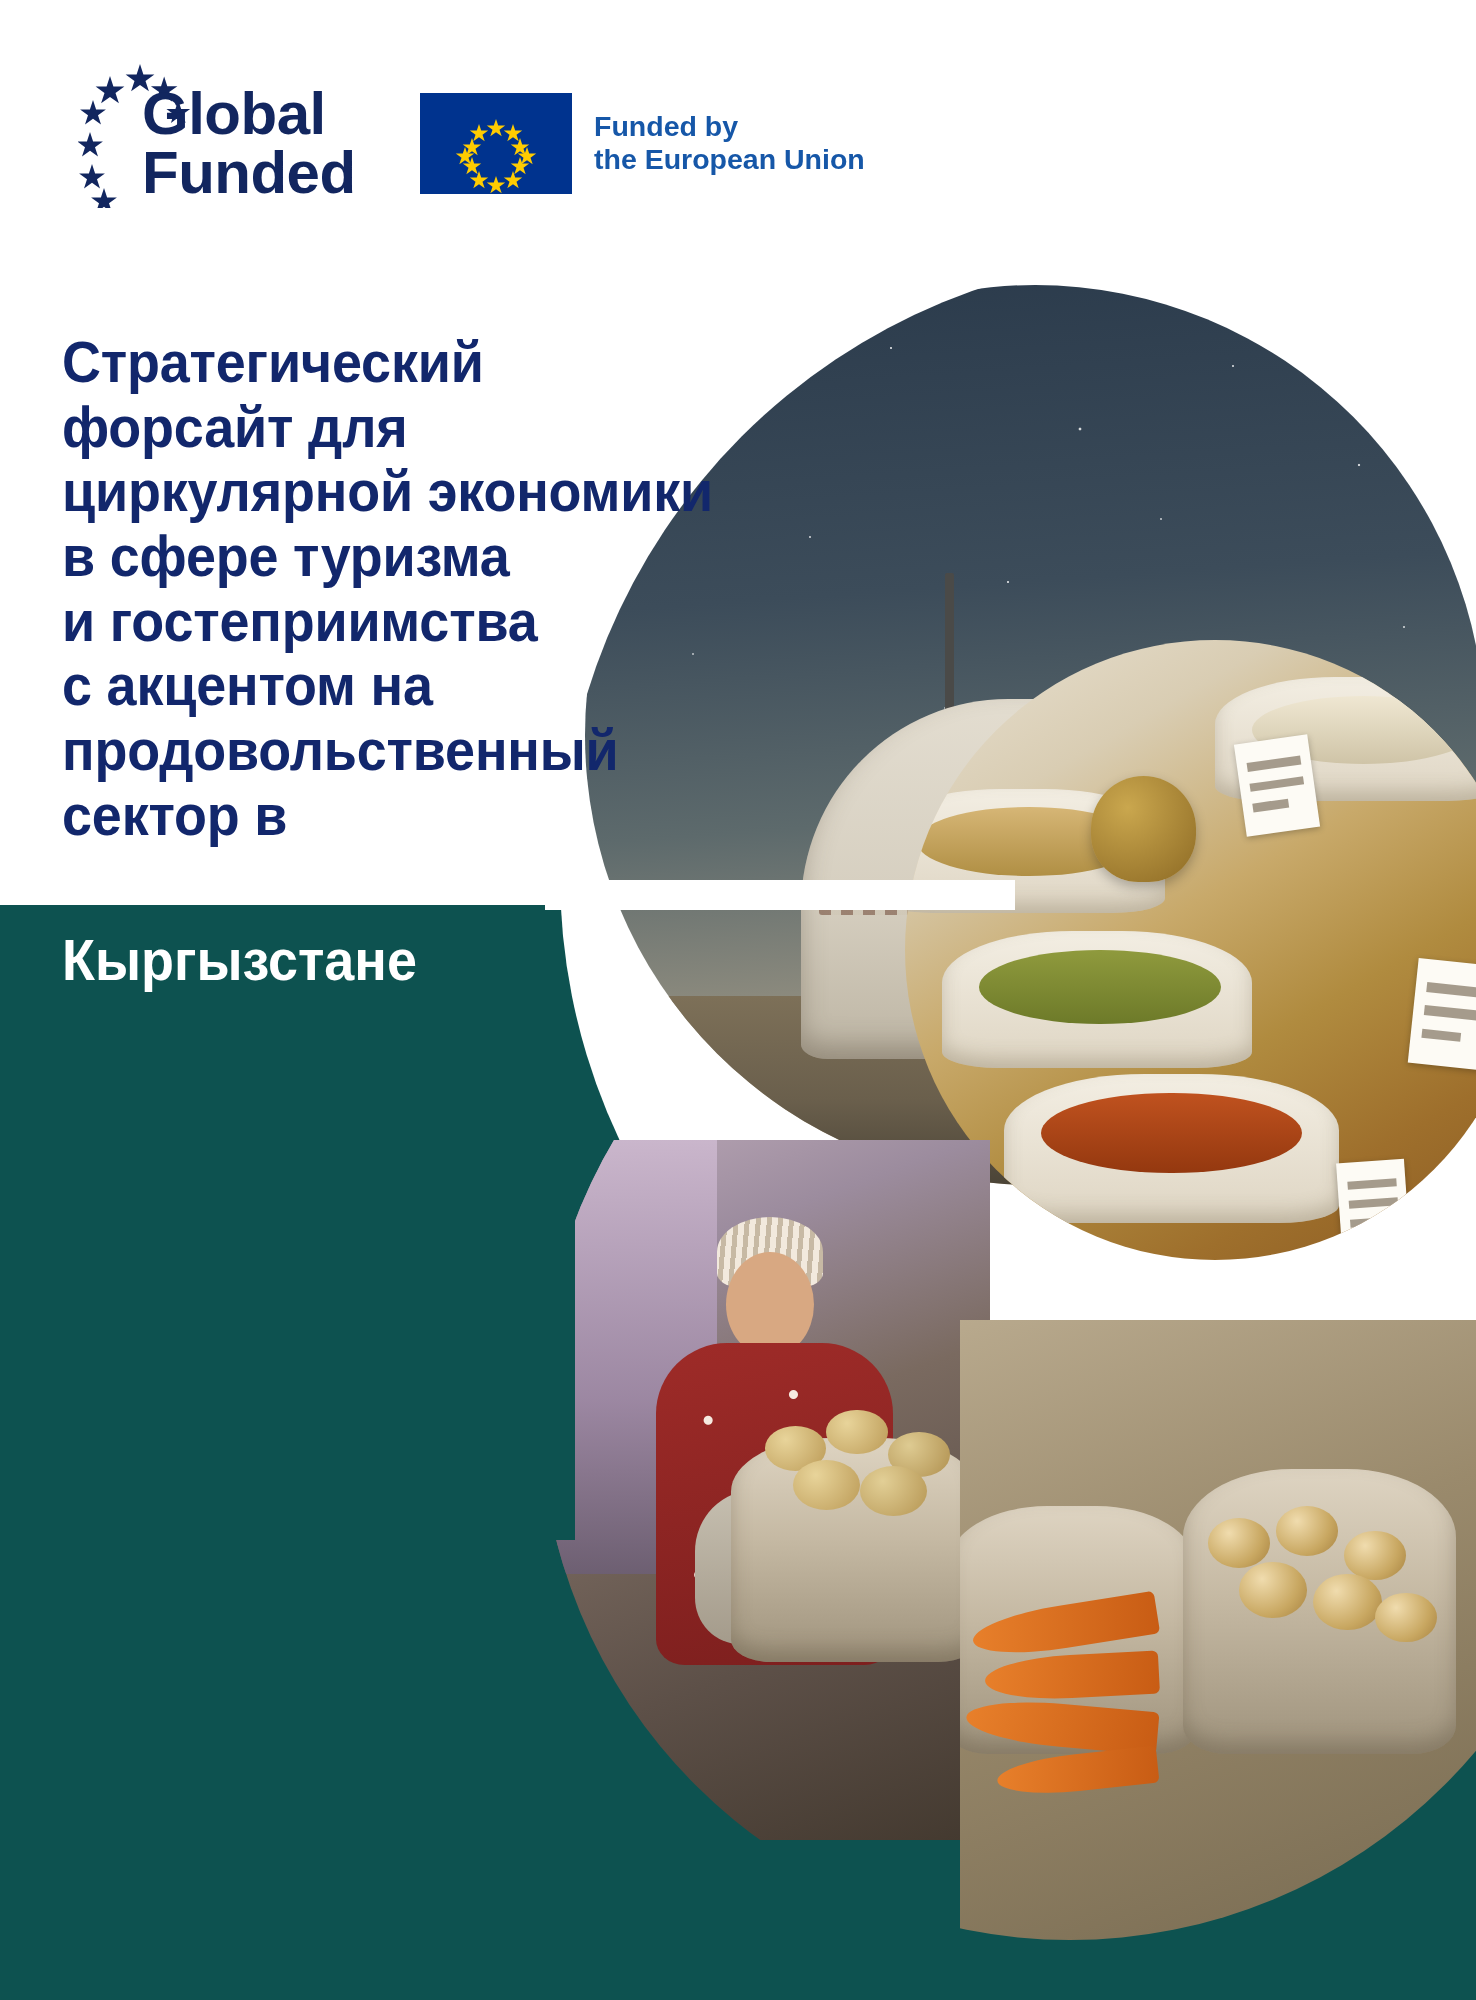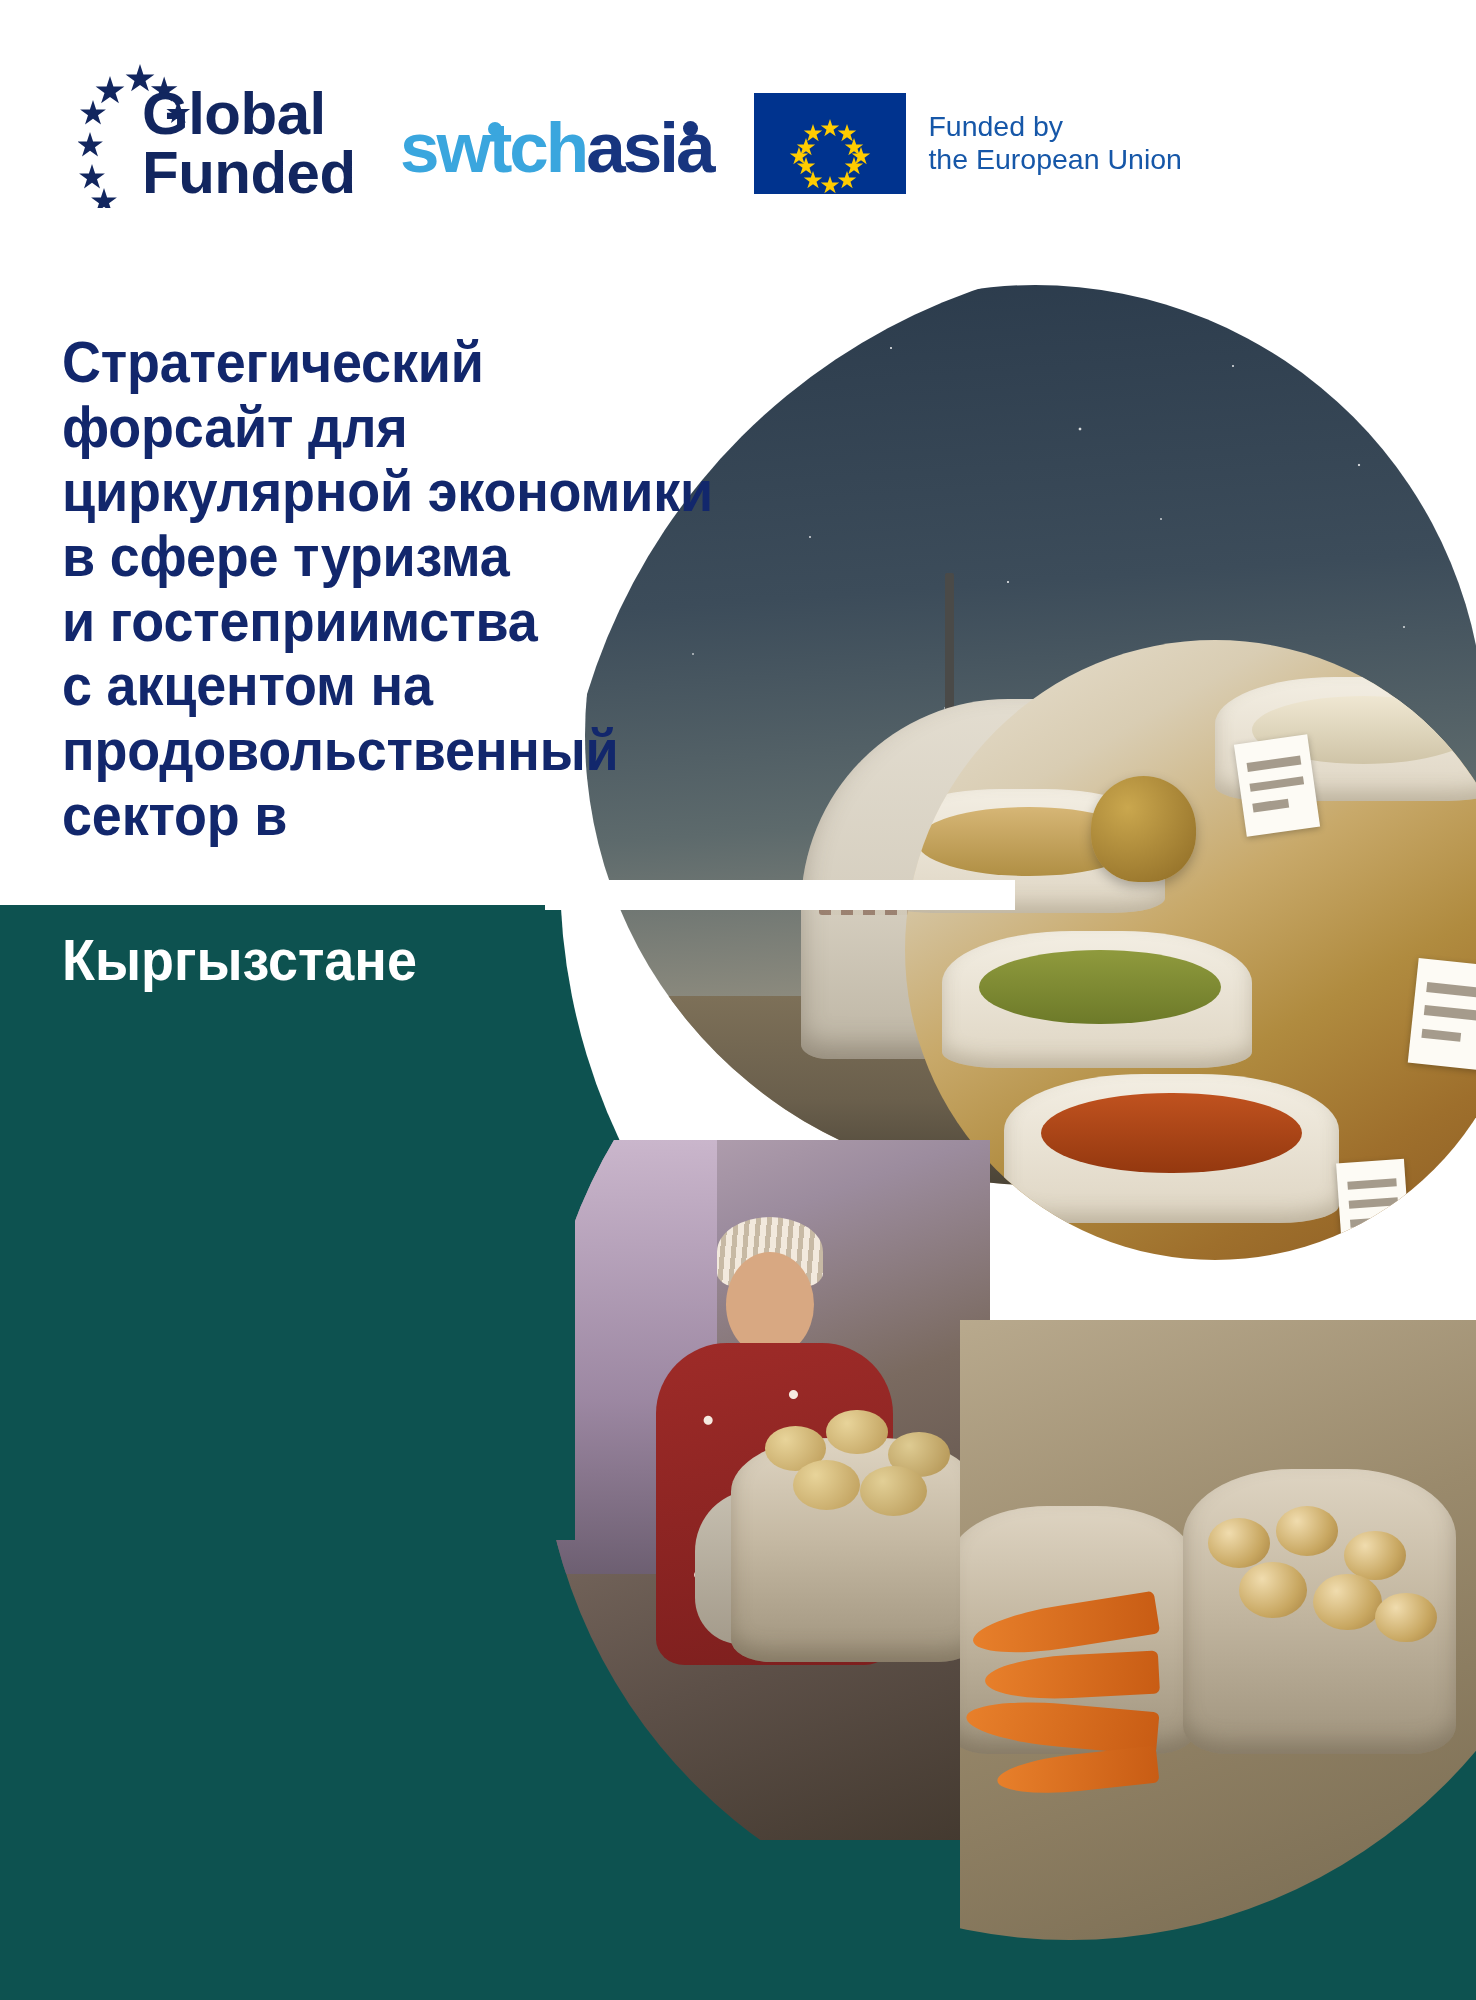--- a/index.html
+++ b/index.html
@@ -81,21 +81,21 @@
   .eu{
     display:flex;align-items:center;gap:22px;
     margin-left:42px;
     transform:translateY(10px);
   }
   .eu-flag{
     width:152px;height:101px;background:#00338e;position:relative;flex:none;
   }
   .eu-text{
     color:#1657a8;
-    font-weight:normal;
+    font-weight:bold;
     font-size:28.5px;
     line-height:1.16;
     white-space:nowrap;
   }
   .eu-text span{display:block;}
 
   
   .title{
     position:absolute;left:62px;top:330px;
     z-index:7;
@@ -385,24 +385,20 @@
             <polygon points="10,106 13.1,115.4 22.9,115.4 15,121.2 18,130.6 10,124.8 2,130.6 5,121.2 -2.9,115.4 6.9,115.4" transform="translate(4,0)"></polygon>
             <polygon points="22,132 25.1,141.4 34.9,141.4 27,147.2 30,156.6 22,150.8 14,156.6 17,147.2 9.1,141.4 18.9,141.4" transform="translate(4,-2)"></polygon>
           </g>
         </svg>
         <div class="gg-text">
           <span>Global</span>
           <span>Funded</span>
         </div>
       </div>
 
-      <div class="sa"><span class="sw">sw</span><span class="sw">tch</span><span class="as">asia</span>
-        <span class="dot"></span>
-        <span class="dot2"></span>
-      </div>
 
       <div class="eu">
         <div class="eu-flag">
           <svg viewBox="0 0 152 101" width="152" height="101">
             <g fill="#ffcc00">
               <g id="s">
                 <polygon points="76,26 78.2,32.6 85.2,32.6 79.5,36.7 81.7,43.3 76,39.2 70.3,43.3 72.5,36.7 66.8,32.6 73.8,32.6"></polygon>
               </g>
               <use href="#s" x="-17" y="5"></use>
               <use href="#s" x="17" y="5"></use>

